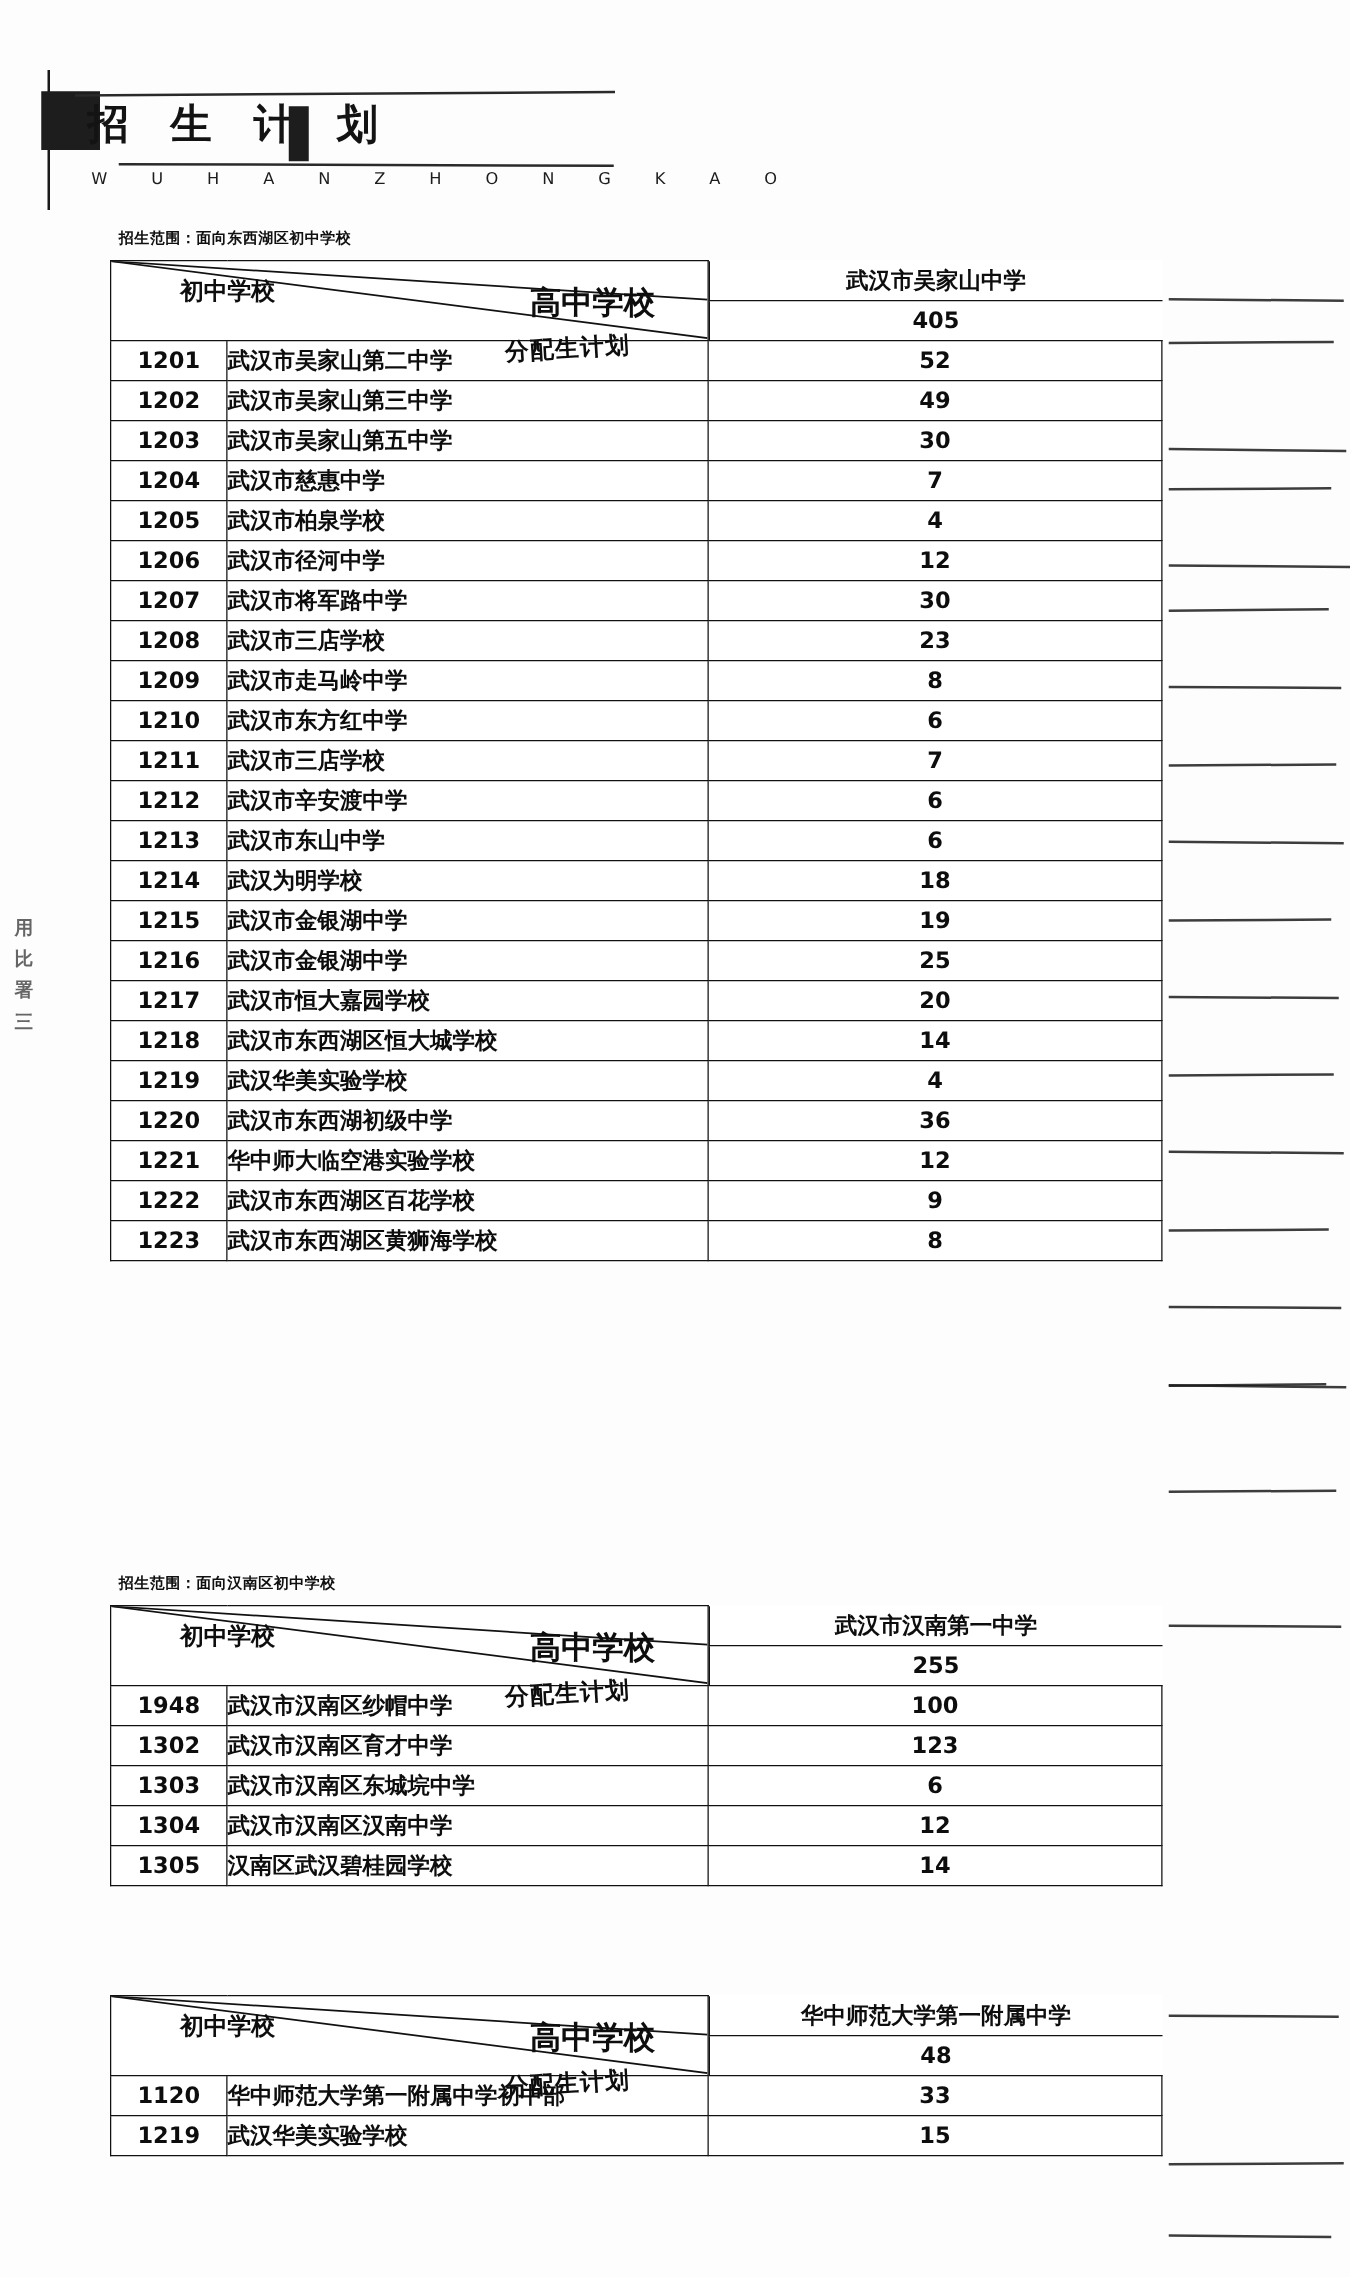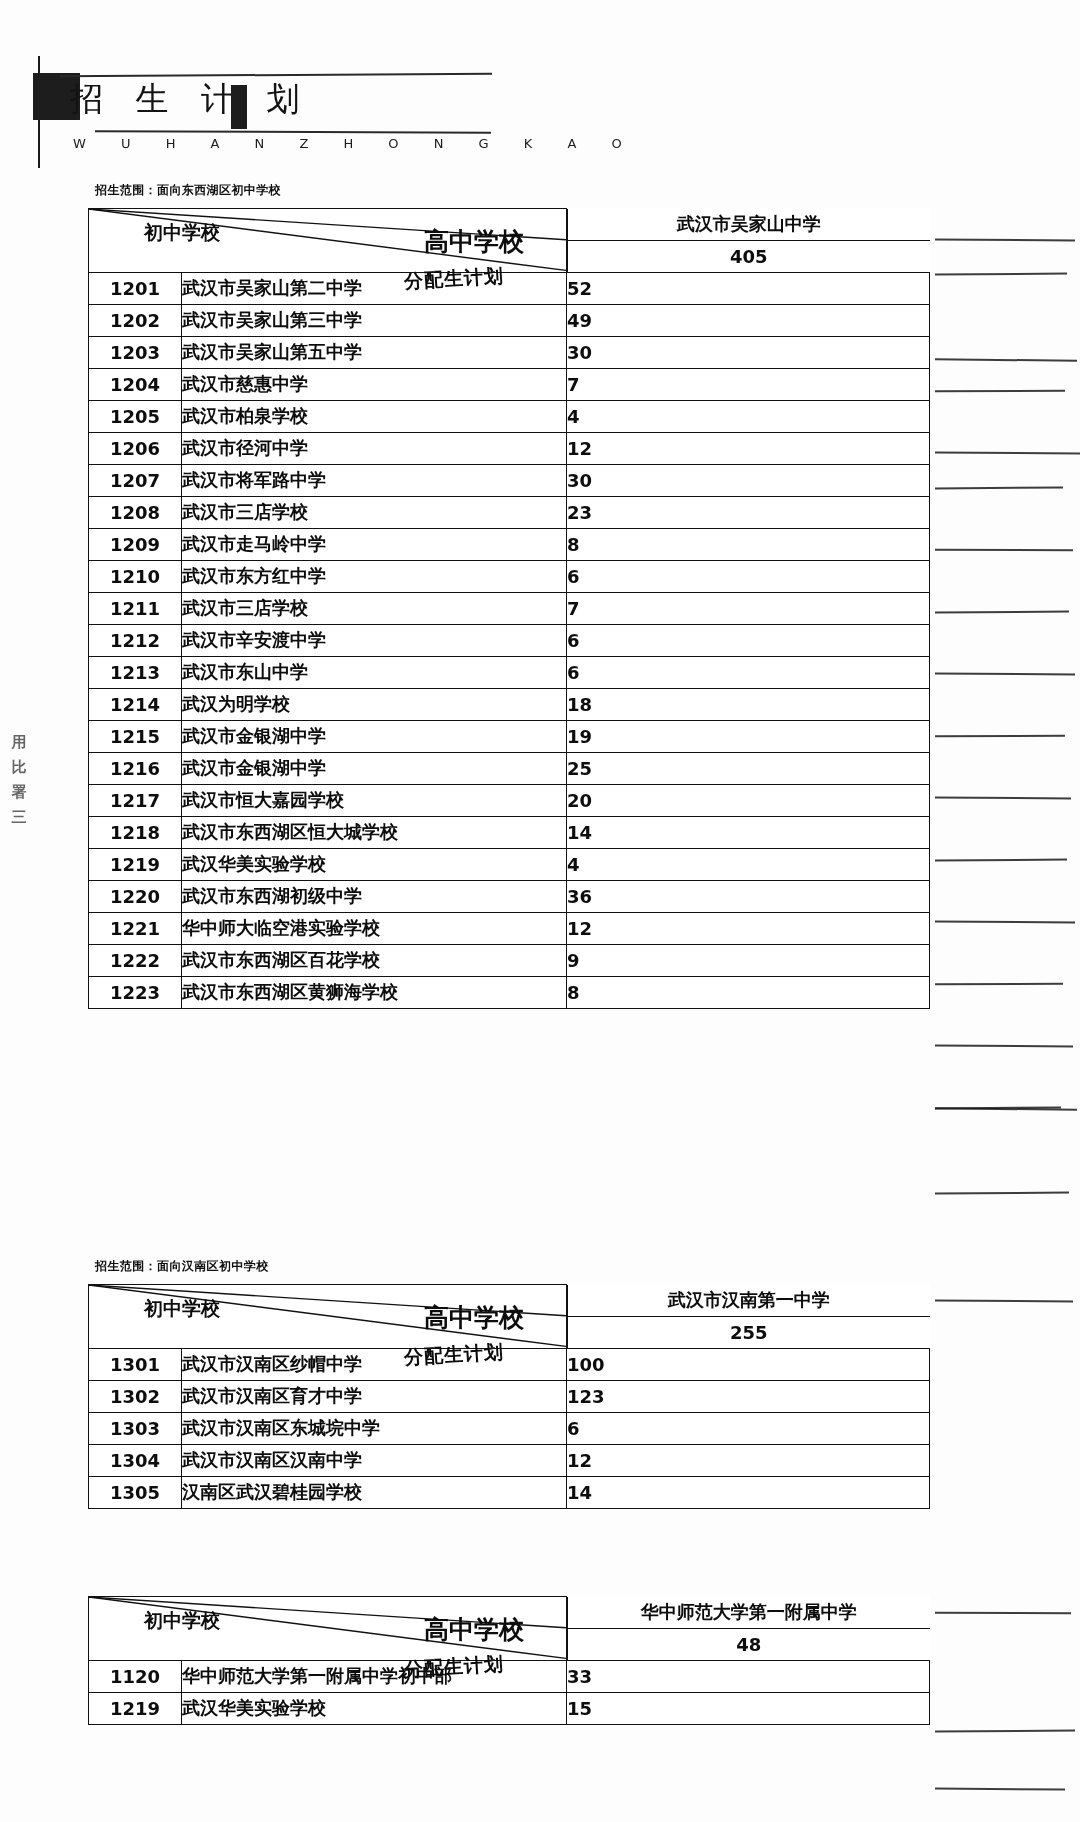--- a/index.html
+++ b/index.html
@@ -63,21 +63,21 @@
     width: 396px;
     height: 2px;
     background: #2a2a2a;
     transform: rotate(0.2deg);
   }
   .mast-title {
     position: absolute;
     left: 70px;
     top: 28px;
     font-size: 33px;
-    font-weight: normal;
+    font-weight: bold;
     letter-spacing: 11px;
     line-height: 46px;
     color: #131313;
     white-space: nowrap;
   }
   .mast-block2 {
     position: absolute;
     left: 231px;
     top: 37px;
     width: 16px;
@@ -132,21 +132,21 @@
   .tbl td {
     border: 1.6px solid #111111;
     padding: 0;
     height: 31px;
     font-size: 18px;
     font-weight: bold;
     color: #0d0d0d;
   }
   .c-code  { width: 92px;  text-align: center; font-size: 17.5px; }
   .c-name  { width: 384px; text-align: left; padding-left: 9px; }
-  .c-val   { width: 362px; }
+  .c-val   { width: 362px; text-align: center; }
 
   
   .hdr-corner {
     position: relative;
     height: 118px;
     vertical-align: top;
   }
   .hdr-corner svg {
     position: absolute;
     left: 0; top: 0;
@@ -406,21 +406,21 @@
             <tr>
                   <td class="hdr-total" style="border:1.6px solid #111; border-top:none; border-right:none; border-bottom:none;">255</td>
                 </tr>
           </tbody>
             </table>
         </td>
       </tr>
     </tbody>
     <tbody id="rows2">
         <tr>
-          <td class="c-code">1301</td>
+          <td class="c-code">1948</td>
           <td class="c-name">武汉市汉南区纱帽中学</td>
           <td class="c-val">100</td>
         </tr>
         <tr>
           <td class="c-code">1302</td>
           <td class="c-name">武汉市汉南区育才中学</td>
           <td class="c-val">123</td>
         </tr>
         <tr>
           <td class="c-code">1303</td>

